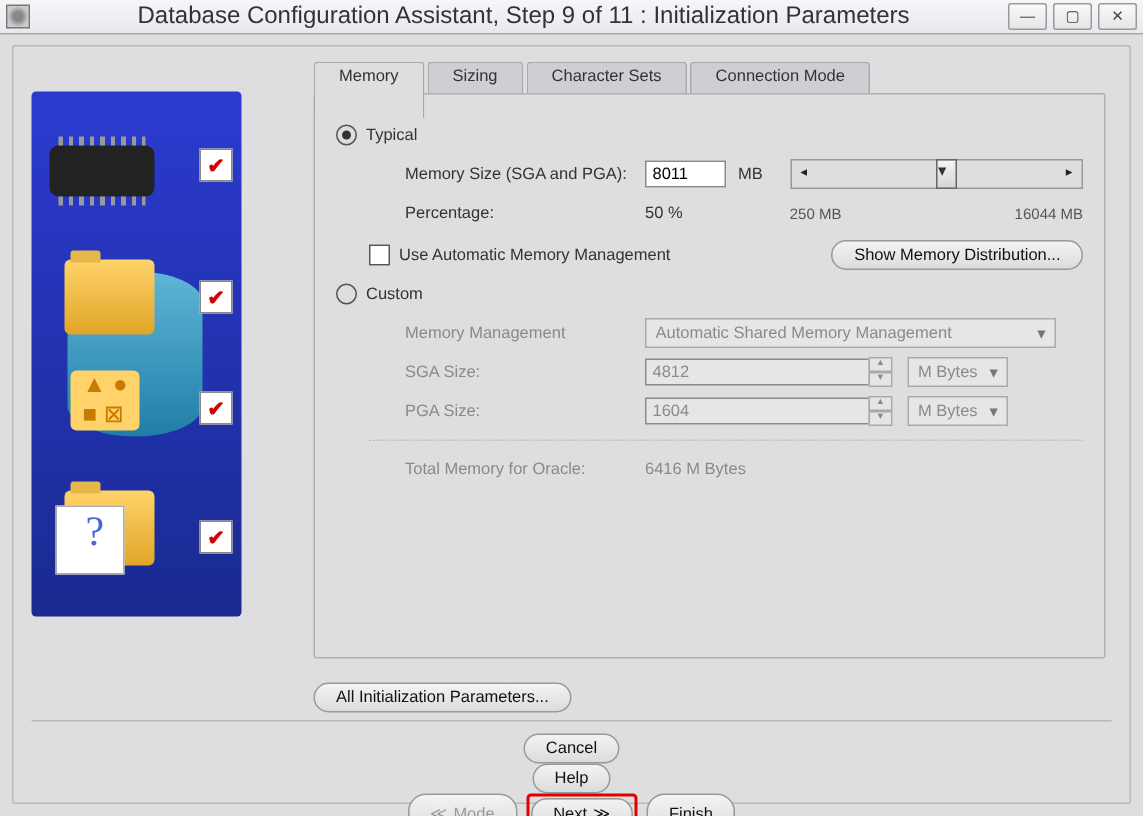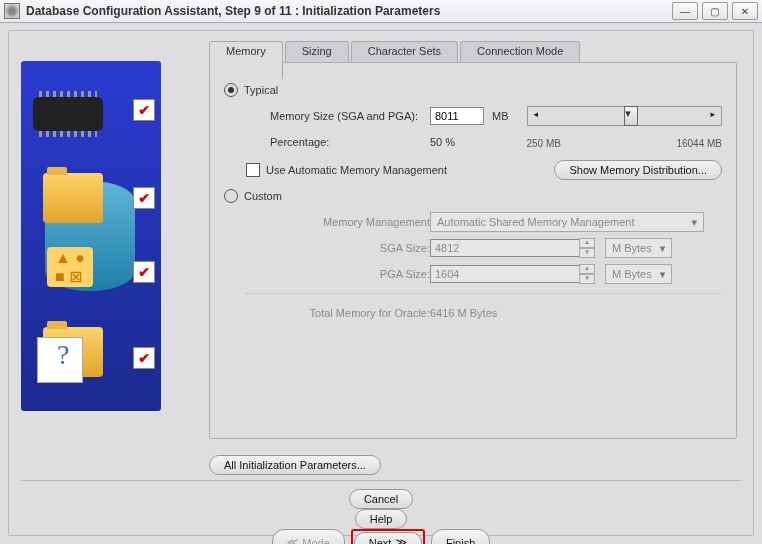--- a/index.html
+++ b/index.html
@@ -1,19 +1,19 @@
 <!DOCTYPE html>
 <html><head>
 <meta charset="utf-8">
 <style>
   html,body{margin:0;padding:0;font-family:Tahoma,Arial,sans-serif;font-size:11px;color:#333;background:#5a5a6a;}
   .window{width:762px;height:544px;background:#dedee0;position:relative;box-shadow:0 0 0 1px #888;}
   .titlebar{height:22px;background:linear-gradient(#f7f7fa,#e7e7ee);border-bottom:1px solid #aaa;display:flex;align-items:center;padding:0 4px;}
   .titlebar .appicon{width:14px;height:14px;margin-right:6px;background:radial-gradient(circle,#888 30%,#ccc 70%);border:1px solid #777;}
-  .titlebar .title{flex:1;font-weight:bold;color:#333;font-size:12px;}
+  .titlebar .title{flex:1;font-weight:normal;color:#333;font-size:16px;text-align:center;}
   .winbtns{display:flex;gap:4px;}
   .winbtn{width:24px;height:16px;border:1px solid #999;background:linear-gradient(#fafafa,#e5e5e5);border-radius:2px;display:flex;align-items:center;justify-content:center;font-family:Arial;font-size:10px;color:#444;}
   .client{position:absolute;top:22px;left:0;right:0;bottom:0;}
   .panel{position:absolute;inset:8px;border:1px solid #b8b8b8;background:#dedee0;border-radius:2px;}
   
   .sidebar{position:absolute;left:12px;top:30px;width:140px;height:350px;background:linear-gradient(#2b3bd0,#1a2a90);border-radius:3px;overflow:hidden;}
   .chk{position:absolute;right:6px;width:20px;height:20px;background:#fff;border:1px solid #888;display:flex;align-items:center;justify-content:center;color:#d40000;font-weight:bold;font-size:14px;}
   .chip{width:70px;height:34px;background:#222;border-radius:6px;position:relative;margin-top:12px;}
   .chip::before,.chip::after{content:"";position:absolute;top:-6px;left:6px;right:6px;height:6px;background:repeating-linear-gradient(90deg,#999 0 3px,transparent 3px 7px);}
   .chip::after{top:auto;bottom:-6px;}
@@ -37,21 +37,21 @@
   .slider-wrap{flex:1;margin-left:10px;position:relative;}
   .slider{height:18px;border:1px solid #999;background:#dedede;position:relative;}
   .slider .thumb{position:absolute;top:-1px;width:12px;height:18px;border:1px solid #666;background:linear-gradient(#f5f5f5,#d5d5d5);}
   .slider .arrow{position:absolute;font-size:9px;color:#222;}
   .scale{display:flex;justify-content:space-between;font-size:10px;color:#555;margin-top:2px;}
   .chkbox{width:12px;height:12px;border:1px solid #555;background:#fff;margin-right:6px;display:inline-block;}
   .btn{border:1px solid #999;background:linear-gradient(#f3f3f5,#dcdcdc);border-radius:12px;padding:3px 14px;color:#111;display:inline-flex;align-items:center;gap:4px;}
   .btn.dis{color:#9a9a9a;}
   .combo{display:inline-flex;align-items:center;border:1px solid #aaa;background:#e6e6e6;height:18px;padding:0 6px;color:#8a8a8a;}
   .combo .dd{margin-left:8px;color:#777;}
-  .dim{color:#8a8a8a;text-align:right;}
+  .dim{color:#8a8a8a;}
   .spinbtns{display:inline-grid;grid-template-rows:1fr 1fr;margin-left:-1px;}
   .spinbtns span{width:14px;height:8px;border:1px solid #aaa;background:#e5e5e5;font-size:7px;text-align:center;line-height:6px;color:#888;}
   .allparams{position:absolute;left:200px;bottom:60px;}
   .footer{position:absolute;left:12px;right:12px;bottom:10px;height:36px;border-top:1px solid #b8b8b8;padding-top:8px;display:flex;align-items:center;flex-direction:column;}
   .footer .spacer{flex:1;}
   .nav{display:flex;gap:6px;}
   .highlight{border:2px solid #e10000;border-radius:3px;padding:1px;}
 </style>
 </head>
 <body>

